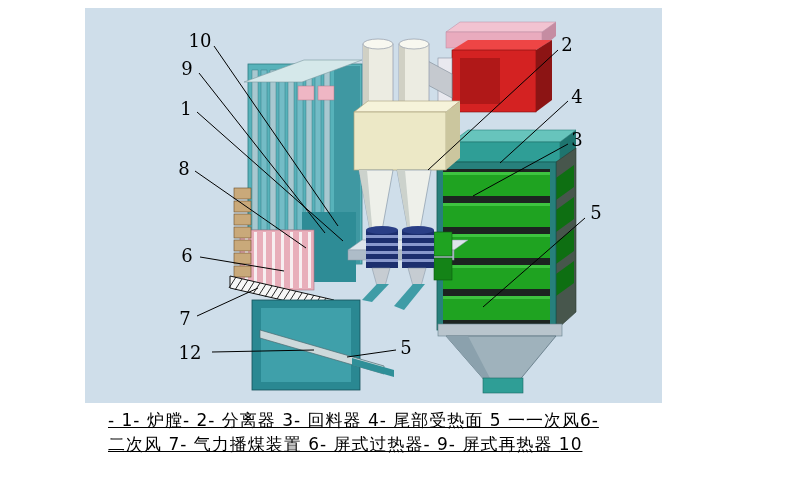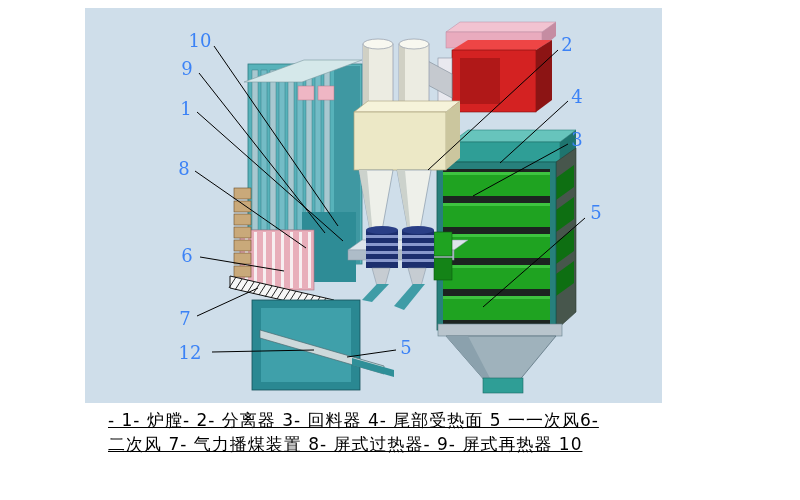--- a/index.html
+++ b/index.html
@@ -1,21 +1,21 @@
 <!DOCTYPE html>
 <html style="--panel: #cfdeea; --furnace-teal: #57b2ba; --furnace-dark: #2a8892; --separator-cream: #ece8c6; --duct-red: #d42222; --band-green: #1fa321; --seal-navy: #1c2f6e; --platen-pink: #e8aeba; --burner-tan: #c9a97a; --hopper-gray: #9fb2bc;"><head>
 <meta charset="utf-8">
 <style>
   * { margin:0; padding:0; box-sizing:border-box; }
   html,body { width:800px; height:500px; background:#ffffff; overflow:hidden;
               font-family:"DejaVu Sans", sans-serif; position:relative; }
   .stage { position:absolute; left:0; top:0; width:800px; height:500px; }
   svg.diagram { position:absolute; left:0; top:0; }
   .callout { position:absolute; transform:translate(-50%,-50%);
-             font-family:"DejaVu Serif", serif; font-size:18px; color:#3b82f6; }
+             font-family:"DejaVu Serif", serif; font-size:18px; color:#000000; }
   .caption { position:absolute; left:108px; top:408px; width:586px;
              font-size:17px; line-height:24px; color:#000; letter-spacing:1px;
              font-family:"DejaVu Sans", sans-serif;text-decoration:underline; }
 </style>
 </head>
 <body>
 
 <div class="stage">
 
   <svg class="diagram" width="800" height="500" viewBox="0 0 800 500">
@@ -221,16 +221,16 @@
   <div class="callout" style="left:185px;top:318px">7</div>
   <div class="callout" style="left:190px;top:352px">12</div>
   <div class="callout" style="left:567px;top:44px">2</div>
   <div class="callout" style="left:577px;top:96px">4</div>
   <div class="callout" style="left:577px;top:139px">3</div>
   <div class="callout" style="left:596px;top:212px">5</div>
   <div class="callout" style="left:406px;top:347px">5</div>
 
   <div class="caption">
     <div>- 1- 炉膛- 2- 分离器  3- 回料器 4- 尾部受热面 5 一一次风6-</div>
-    <div>二次风 7- 气力播煤装置  8- 屏式过热器- 9- 屏式再热器  10</div>
+    <div>二次风 7- 气力播煤装置  6- 屏式过热器- 9- 屏式再热器  10</div>
   </div>
 
 </div>
 
 </body></html>

